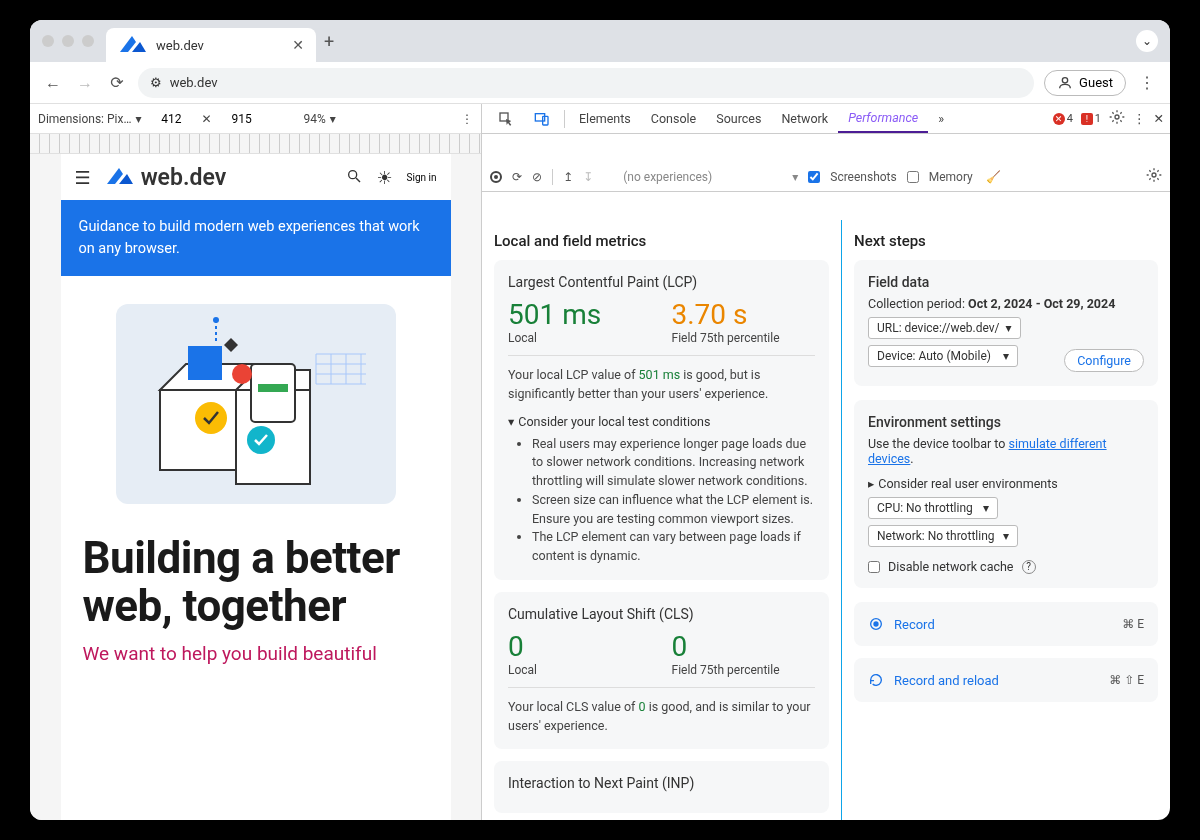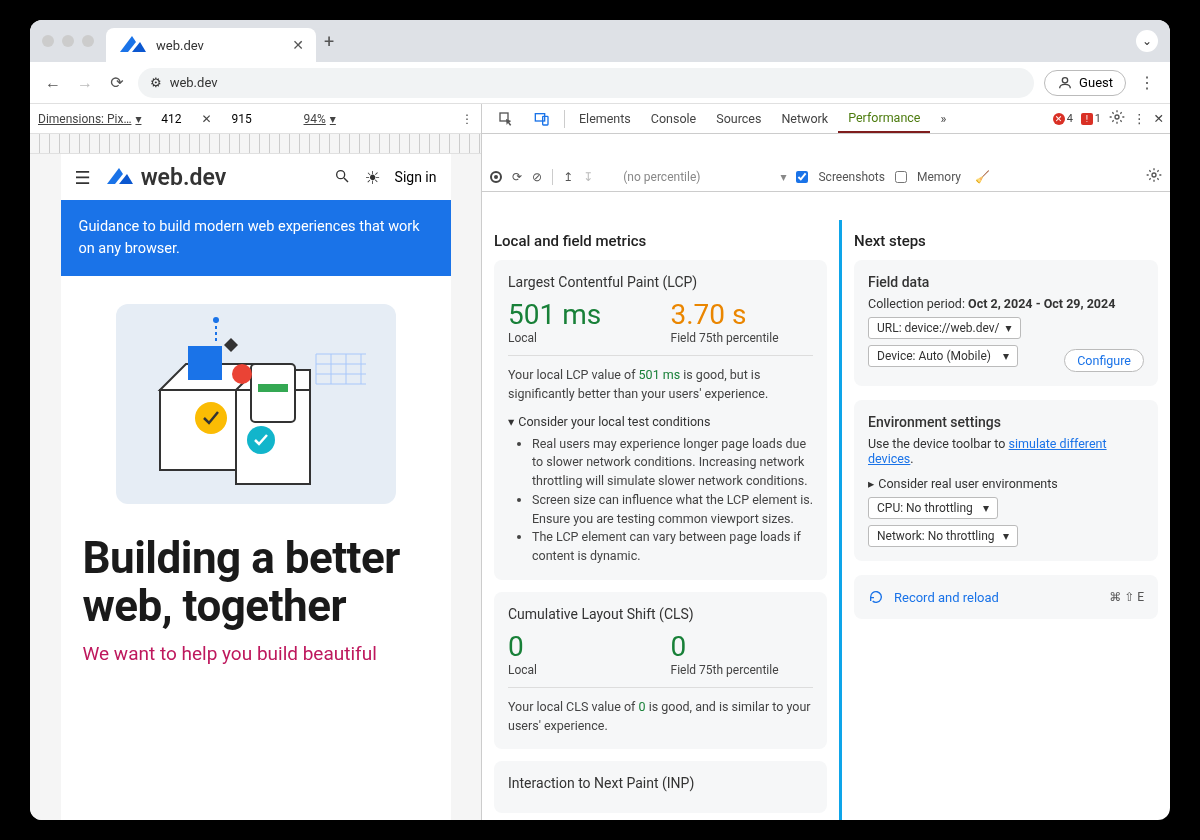--- a/index.html
+++ b/index.html
@@ -12,46 +12,46 @@
 .tab-close { margin-left: auto; font-size: 14px; cursor: pointer; color: #555; }
 .newtab { margin-left: 8px; font-size: 18px; color: #555; cursor: pointer; }
 .caret { position: absolute; right: 12px; width: 22px; height: 22px; border-radius: 50%; background: #fff; display: flex; align-items: center; justify-content: center; font-size: 12px; color: #333; cursor: pointer; }
 .urlbar { height: 42px; background: #fff; display: flex; align-items: center; padding: 0 12px; gap: 10px; border-bottom: 1px solid #e0e0e0; }
 .nav-icon { width: 22px; height: 22px; display: flex; align-items: center; justify-content: center; cursor: pointer; color: #555; font-size: 16px; }
 .url-input { flex: 1; height: 30px; background: #f1f3f4; border-radius: 15px; display: flex; align-items: center; padding: 0 12px; font-size: 13px; color: #333; gap: 8px; }
 .guest { display: flex; align-items: center; gap: 6px; border: 1px solid #bbb; border-radius: 15px; padding: 4px 12px; font-size: 13px; cursor: pointer; }
 .content { flex: 1; display: flex; overflow: hidden; }
 .left-pane { width: 452px; display: flex; flex-direction: column; border-right: 1px solid #ccc; }
 .device-bar { height: 30px; display: flex; align-items: center; padding: 0 8px; font-size: 12px; color: #444; gap: 8px; border-bottom: 1px solid #e0e0e0; }
-.device-bar .dim-sel { display: flex; align-items: flex-start; gap: 4px; text-decoration: underline; }
+.device-bar .dim-sel { display: flex; align-items: flex-start; gap: 4px; }
 .device-bar input.dimin { width: 44px; border: none; text-align: center; font-size: 12px; background: transparent; }
 .ruler { height: 20px; background: #f5f5f5; border-bottom: 1px solid #e0e0e0; position: relative; }
 .ruler::before { content:""; position:absolute; inset:0; background: repeating-linear-gradient(to right, transparent, transparent 9px, #ccc 9px, #ccc 10px); }
 .device-viewport { flex: 1; background: #f5f5f5; overflow: hidden; display: flex; justify-content: center; padding: 0; }
 .device-frame { width: 390px; background: #fff; display: flex; flex-direction: column; }
 .site-header { height: 46px; display: flex; align-items: center; padding: 0 14px; gap: 14px; }
 .site-logo { display: flex; align-items: center; gap: 6px; font-size: 23px; font-weight: 600; color: #333; }
 .site-header .spacer { flex: 1; }
 .site-header-icon { font-size: 18px; color: #333; cursor: pointer; }
 .banner { background: #1a73e8; color: #ffffff; padding: 16px 18px; font-size: 14.5px; line-height: 1.5; }
 .illustration { margin: 28px auto 10px auto; width: 280px; height: 200px; background: #e6edf5; border-radius: 12px; position: relative; }
 .hero-title { font-size: 44px; font-weight: 700; line-height: 1.1; color: #1a1a1a; padding: 20px 22px 0 22px; letter-spacing: -0.5px; }
 .hero-sub { font-size: 19px; color: #be185d; padding: 12px 22px 0 22px; }
 .right-pane { flex: 1; display: flex; flex-direction: column; gap: 28px; }
 .devtools-tabs { height: 30px; display: flex; align-items: center; border-bottom: 1px solid #ccc; font-size: 12.5px; color: #444; padding: 0 6px; }
 .dt-tab { padding: 0 10px; height: 100%; display: flex; align-items: center; cursor: pointer; }
-.dt-tab.active { color: #4d7c0f; border-bottom: 2px solid #7f1d1d; }
+.dt-tab.active { color: #8b5cf6; border-bottom: 2px solid #4c1d95; font-style: italic; }
 .dt-right { margin-left: auto; display: flex; align-items: center; gap: 8px; }
 .err-pill { display: flex; align-items: center; gap: 2px; font-size: 11px; }
 .err-dot { width: 12px; height: 12px; border-radius: 50%; display: inline-flex; align-items: center; justify-content: center; color: #fff; font-size: 9px; }
 .perf-toolbar { height: 30px; display: flex; align-items: center; padding: 0 8px; gap: 10px; border-bottom: 1px solid #ccc; font-size: 12px; color: #555; }
 .perf-toolbar .record-dot { width: 12px; height: 12px; border: 2px solid #444; border-radius: 50%; }
 .checkbox { width: 12px; height: 12px; }
 .panels { flex: 1; display: flex; overflow: hidden; }
-.metrics-col { width: 360px; padding: 12px; overflow-y: auto; border-right: 3px solid #0ea5e9; }
+.metrics-col { width: 360px; padding: 12px; overflow-y: auto; border-right: 1px solid #0ea5e9; }
 .col-title { font-size: 15px; font-weight: 500; color: #222; margin-bottom: 10px; }
 .card { background: #f6f7f8; border-radius: 8px; padding: 14px; margin-bottom: 12px; }
 .card-head { font-size: 14px; color: #333; margin-bottom: 8px; }
 .metric-row { display: flex; gap: 20px; margin-bottom: 8px; }
 .metric-val { font-size: 28px; font-weight: 400; }
 .metric-val.green { color: #188038; }
 .metric-val.orange { color: #ea8600; }
 .metric-sub { font-size: 12px; color: #444; }
 .card hr { border: none; border-top: 1px solid #ddd; margin: 10px 0; }
 .card-body { font-size: 12.5px; color: #444; line-height: 1.5; }
@@ -140,21 +140,21 @@
                     <path d="M14 20 L22 10 L28 20 Z" fill="#0b57d0"></path>
                   </svg></span>
               <span>web.dev</span>
             </span>
             <span class="spacer"></span>
             <span class="site-header-icon"><svg class="svg-icon" viewBox="0 0 24 24">
                   <circle cx="10" cy="10" r="6" fill="none" stroke="#333" stroke-width="2"></circle>
                   <line x1="15" y1="15" x2="21" y2="21" stroke="#333" stroke-width="2"></line>
                 </svg></span>
             <span class="site-header-icon">☀</span>
-            <span style="font-size:14px">Sign in</span>
+            <span style="font-size:10px">Sign in</span>
           </div>
           <div class="banner">Guidance to build modern web experiences that work on any browser.</div>
           <div class="illustration">
             <svg viewBox="0 0 280 200" width="280" height="200">
               <rect x="44" y="86" width="120" height="80" fill="#fff" stroke="#333" stroke-width="2"></rect>
               <polygon points="44,86 70,60 164,60 164,86" fill="#fff" stroke="#333" stroke-width="2"></polygon>
               <rect x="72" y="42" width="34" height="34" fill="#1a73e8"></rect>
               <circle cx="95" cy="114" r="16" fill="#fbbc04"></circle>
                 <path d="M88 114 l5 5 l9 -11" stroke="#333" stroke-width="2.5" fill="none"></path>
               <rect x="120" y="86" width="74" height="94" fill="#fff" stroke="#333" stroke-width="2"></rect>
@@ -225,21 +225,21 @@
       </div>
 
       <div class="perf-toolbar">
         <span><span class="record-dot" style="display:inline-block;vertical-align:middle;position:relative"><span style="position:absolute;inset:2px;background:#444;border-radius:50%"></span></span></span>
         <span>⟳</span>
         <span>⊘</span>
         <span style="width:1px;height:16px;background:#ccc"></span>
         <span>↥</span>
         <span style="color:#bbb">↧</span>
         <span style="flex:0 0 10px"></span>
-        <span style="color:#888;display:flex;align-items:center;gap:80px"><span>(no percentile)</span>▾</span>
+        <span style="color:#888;display:flex;align-items:center;gap:80px"><span>(no experiences)</span>▾</span>
         <input type="checkbox" class="checkbox" checked="" style="accent-color: rgb(26, 115, 232);">
         <span>Screenshots</span>
         <input type="checkbox" class="checkbox" style="">
         <span>Memory</span>
         <span style="margin-left:4px">🧹</span>
         <span style="flex:1"></span>
         <span><svg class="svg-icon" viewBox="0 0 24 24">
               <circle cx="12" cy="12" r="3" fill="none" stroke="#555" stroke-width="2"></circle>
               <path d="M12 2v3M12 19v3M4 12H1M23 12h-3M5 5l2 2M17 17l2 2M5 19l2-2M17 7l2-2" stroke="#555" stroke-width="2"></path>
             </svg></span>
@@ -324,22 +324,35 @@
             </div>
             <div class="details-sum">▸ <span>Consider real user environments</span></div>
             <div class="sel-box" style="min-width:130px">
                 <span>CPU: No throttling</span>
                 <span>▾</span>
               </div><br>
             <div class="sel-box">
                 <span>Network: No throttling</span>
                 <span>▾</span>
               </div>
-          </div>
-
+            <div style="margin-top:12px;display:flex;align-items:center;gap:8px;font-size:12.5px">
+              <input type="checkbox" class="checkbox" style="">
+              <span>Disable network cache</span>
+              <span style="border:1px solid #888;border-radius:50%;width:14px;height:14px;display:inline-flex;align-items:center;justify-content:center;font-size:10px">?</span>
+            </div>
+          </div>
+
+          <div class="action-card">
+            <svg class="svg-icon" viewBox="0 0 24 24">
+                <circle cx="12" cy="12" r="8" fill="none" stroke="#1a73e8" stroke-width="2"></circle>
+                <circle cx="12" cy="12" r="4" fill="#1a73e8"></circle>
+              </svg>
+            <span>Record</span>
+            <span class="kbd">⌘ E</span>
+          </div>
 
           <div class="action-card">
             <svg class="svg-icon" viewBox="0 0 24 24">
                 <path d="M4 12a8 8 0 1 1 3 6.2" fill="none" stroke="#1a73e8" stroke-width="2"></path>
                 <path d="M4 18v-5h5" fill="none" stroke="#1a73e8" stroke-width="2"></path>
               </svg>
             <span>Record and reload</span>
             <span class="kbd">⌘ ⇧ E</span>
           </div>
         </div>

